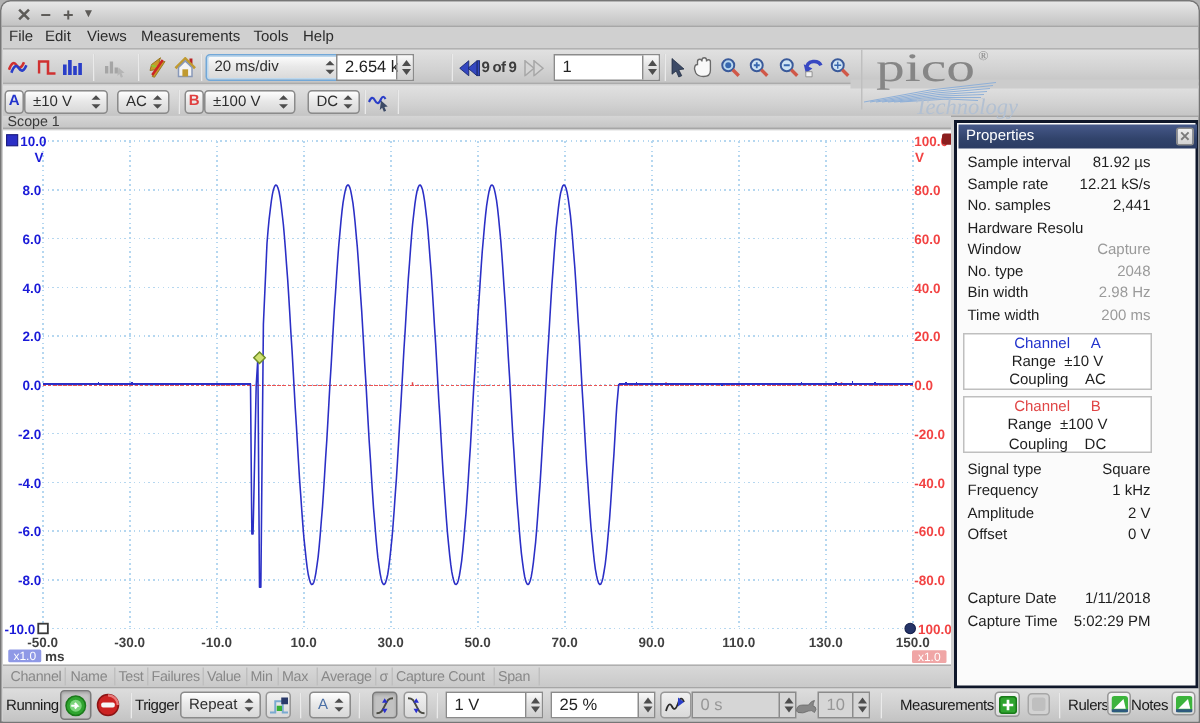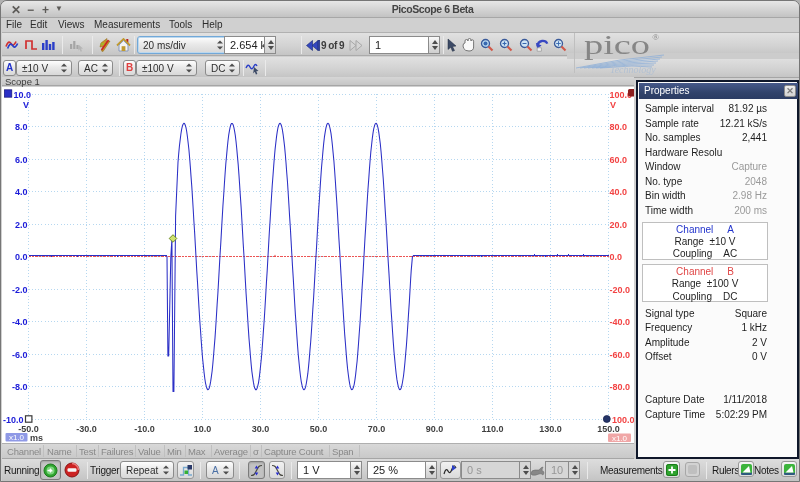--- a/index.html
+++ b/index.html
@@ -44,21 +44,20 @@
 .prow b{position:absolute;left:0;font-weight:normal}
 .prow i{position:absolute;right:0;font-style:normal;text-align:right}
 .gray{color:#9a9a9a !important}
 .chbox{position:absolute;left:4px;width:126px;border:1px solid #bfbfbf;background:#fff;font-size:10px;color:#1e1e1e;text-align:center}
 
 #bbar{position:absolute;left:1px;top:458px;width:798px;height:23px;background:linear-gradient(#dddddd,#cfcfcf 55%,#c2c2c2)}
 .btxt{position:absolute;font-size:10px;letter-spacing:-.3px;color:#1a1a1a;top:6px}
 </style></head><body>
 <div id="win">
 <div id="title">
-      <div class="t">PicoScope 6 Beta</div>
 <span class="wbtn" style="left:10px;top:2px">✕</span>
 <span class="wbtn" style="left:26px;top:2px">−</span>
 <span class="wbtn" style="left:41px;top:2px">+</span>
 <span class="wbtn" style="left:54px;top:3px;font-size:8px">▼</span>
 </div>
 <div id="menu">
 <span style="left:4px">File</span>
       <span style="left:28px">Edit</span>
       <span style="left:56px">Views</span>
       <span style="left:92px">Measurements</span>
@@ -202,21 +201,21 @@
         <g stroke="#8fb0d8" stroke-width=".8" fill="none">
           <path d="M0 14 L44 6 L88 1"></path>
           <path d="M4 14 L46 7 L86 3"></path>
           <path d="M8 14 L48 8 L84 5"></path>
           <path d="M12 14 L50 9 L82 7"></path>
           <path d="M16 14 L52 10 L80 9"></path>
           <path d="M20 14 L54 11 L78 11"></path>
           <path d="M24 14 L56 12 L76 13"></path>
         </g>
       </svg>
-<span style="position:absolute;left:36px;top:31px;font-family:'Liberation Serif',serif;font-style:italic;font-size:10px;color:#b2c0d2">Technology</span>
+<span style="position:absolute;left:36px;top:31px;font-family:'Liberation Serif',serif;font-style:italic;font-size:15px;color:#b2c0d2">Technology</span>
 </div>
 <div id="scopehdr">
       <span>Scope 1</span>
     </div>
 <div id="graph" style="position:absolute;left:1px;top:86px;width:632px;height:356px;background:#fff"><svg width="632" height="356" viewBox="1 86 632 356">
         <rect x="1" y="86" width="632" height="356" fill="#ffffff"></rect>
         <path d="M27.5 93 V418 M85.5 93 V418 M143.5 93 V418 M201.5 93 V418 M259.5 93 V418 M317.5 93 V418 M375.5 93 V418 M433.5 93 V418 M491.5 93 V418 M549.5 93 V418 M607.5 93 V418 M27.5 93.0 H607.5 M27.5 125.5 H607.5 M27.5 158.0 H607.5 M27.5 190.5 H607.5 M27.5 223.0 H607.5 M27.5 255.5 H607.5 M27.5 288.0 H607.5 M27.5 320.5 H607.5 M27.5 353.0 H607.5 M27.5 385.5 H607.5 M27.5 418.0 H607.5" stroke="#b5d7f0" stroke-width="1" fill="none" stroke-dasharray="1 2.2" shape-rendering="crispEdges"></path>
         <path d="M27.5 255.9 H607.5" stroke="#ec5454" stroke-width="1" fill="none" stroke-dasharray="2.4 1" shape-rendering="crispEdges"></path>
         <path d="M274 255.9 v-2 M443 255.9 v-2 M560 254.9 v-1" stroke="#e54545" stroke-width="1" fill="none"></path>
         <path d="M27.5,254.9 L34.9,254.9 L34.9,255.4 L34.9,254.9 L50.3,254.9 L50.3,255.8 L50.3,254.9 L64.7,254.9 L64.7,253.9 L64.7,254.9 L76.6,254.9 L76.6,255.7 L76.6,254.9 L86.9,254.9 L86.9,253.7 L86.9,254.9 L116.1,254.9 L116.1,255.6 L116.1,254.9 L166.0,254.9 M411.5,254.9 L416.2,254.9 L416.2,253.5 L416.2,254.9 L423.3,254.9 L423.3,253.9 L423.3,254.9 L480.3,254.9 L480.3,256.1 L480.3,254.9 L533.2,254.9 L533.2,253.4 L533.2,254.9 L544.0,254.9 L544.0,255.8 L544.0,254.9 L556.3,254.9 L556.3,253.4 L556.3,254.9 L567.4,254.9 L567.4,253.1 L567.4,254.9 L582.3,254.9 L582.3,253.4 L582.3,254.9 L607.5,254.9" stroke="#2b2fc6" stroke-width="1" fill="none" shape-rendering="crispEdges"></path>

